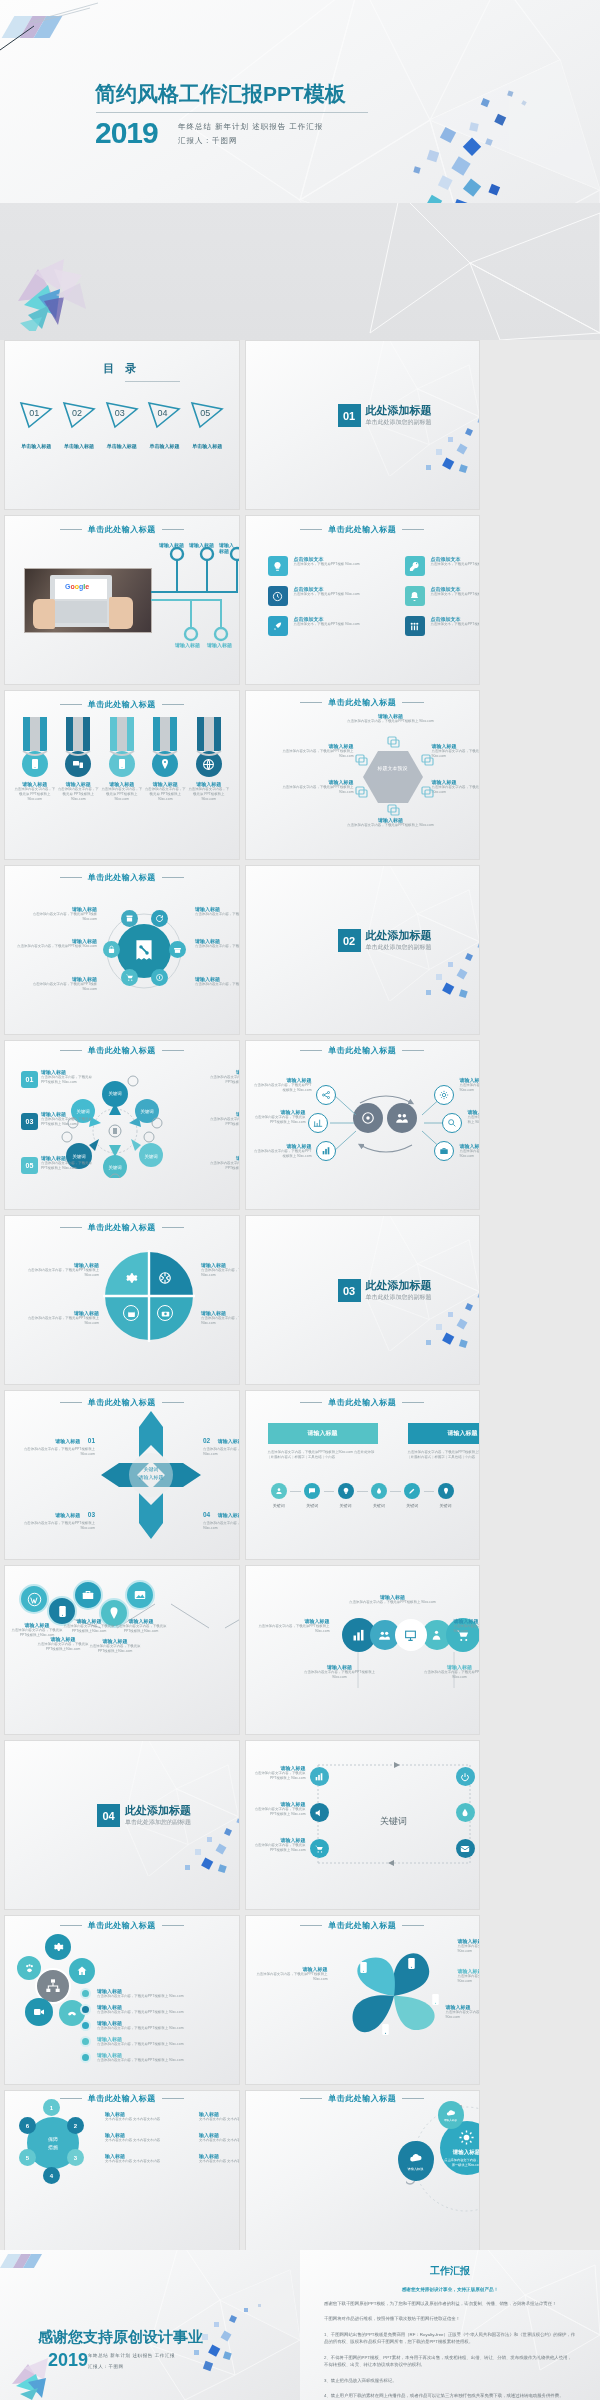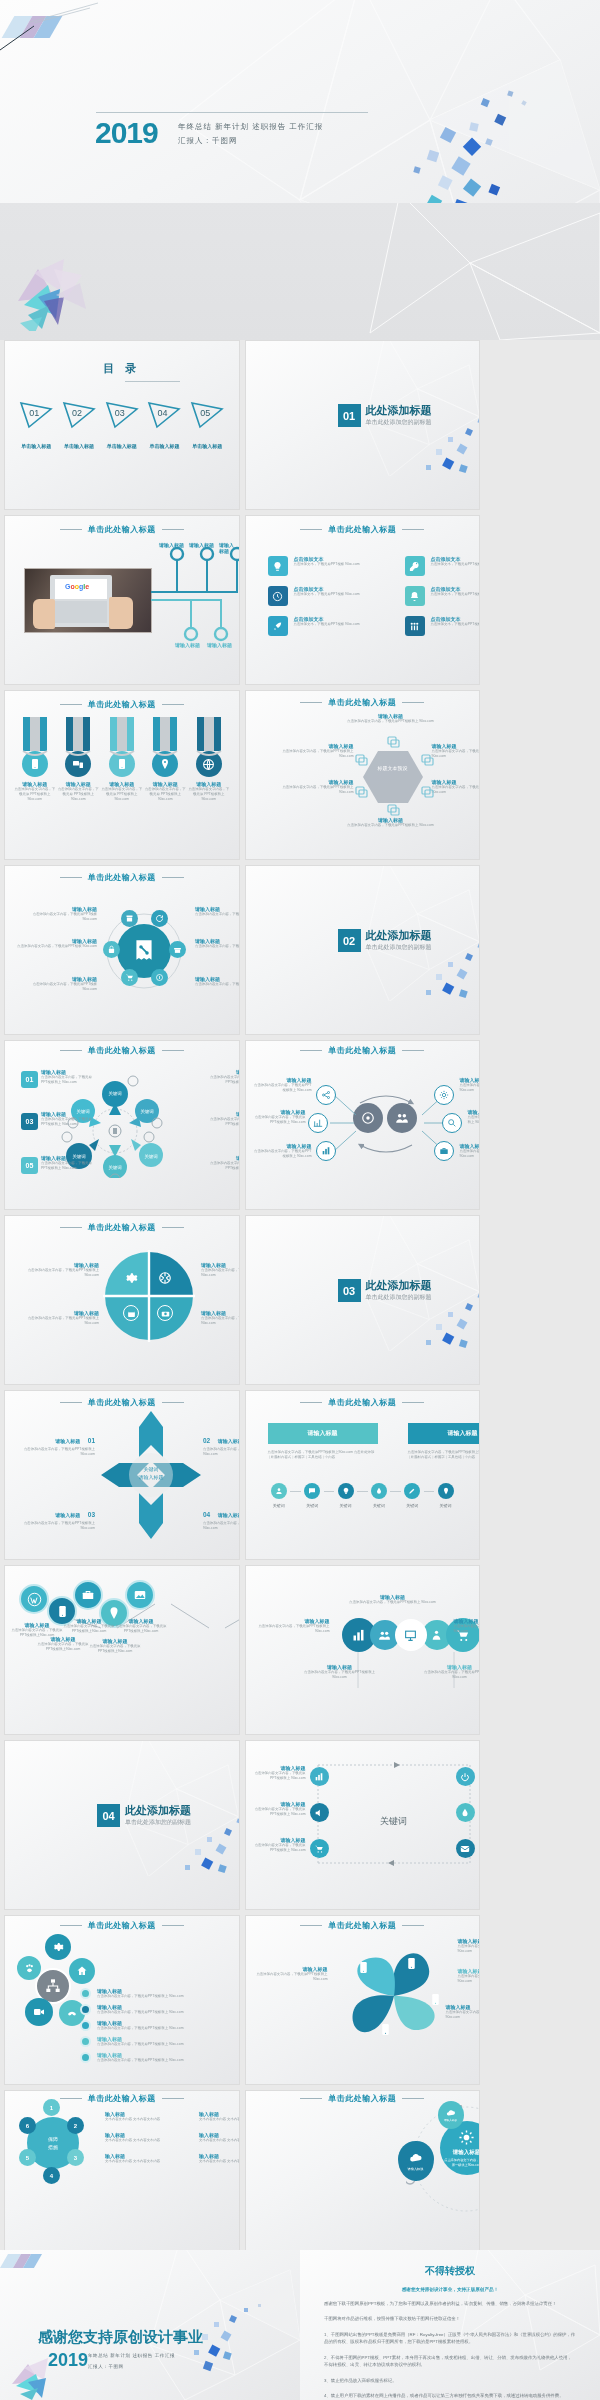--- a/index.html
+++ b/index.html
@@ -106,20 +106,21 @@
     <i style="left:32px;width:16px;background:#9fc6e8;"></i>
   </div>
   <svg style="position:absolute;left:30px;top:2px;" width="70" height="22">
     <line x1="0" y1="20" x2="68" y2="1" stroke="#b7c3cb" stroke-width=".7"></line>
     <line x1="4" y1="21" x2="60" y2="6" stroke="#b7c3cb" stroke-width=".7"></line>
   </svg>
   <svg style="position:absolute;left:0;top:24px;" width="40" height="28">
     <line x1="0" y1="26" x2="34" y2="2" stroke="#2b3a44" stroke-width="1"></line>
   </svg>
 
+  <div class="cover-title">简约风格工作汇报PPT模板</div>
   <div class="cover-rule"></div>
   <div class="cover-year">2019</div>
   <div class="cover-sub1">年终总结  新年计划  述职报告  工作汇报</div>
   <div class="cover-sub2">汇报人：千图网</div>
 
   <svg style="position:absolute;left:370px;top:85px;" width="200" height="135">
     <g>
       <rect x="112" y="14" width="7" height="7" fill="#6f9fd8" transform="rotate(22 115 17)"></rect>
       <rect x="138" y="6" width="5" height="5" fill="#9ab8dd" transform="rotate(18 140 8)"></rect>
       <rect x="152" y="16" width="4" height="4" fill="#c4d4e8" transform="rotate(30 154 18)"></rect>
@@ -1497,21 +1498,21 @@
   </div>
 
   <div class="slide" style="width:300px;height:150px;position:relative;overflow:hidden;">
     <svg class="tri" viewBox="0 0 300 150" preserveAspectRatio="none">
       <g fill="none" stroke="#fff" stroke-width="1">
           <path d="M180 -10 L225 45 L160 90 Z"></path>
           <path d="M225 45 L295 15 L300 85 Z"></path>
           <path d="M225 45 L300 85 L240 120 Z"></path>
         </g>
     </svg>
-    <div class="cp-h">不得转授权</div>
+    <div class="cp-h">工作汇报</div>
     <div class="cp-sub">感谢您支持原创设计事业，支持正版原创产品！</div>
     <div class="cp-p">感谢您下载千图网原创PPT模板，为了您和千图网以及原创作者的利益，请勿复制、传播、销售，否则将承担法律责任！</div>
     <div class="cp-p">千图网将对作品进行维权，按照传播下载次数给千图网行使取证信金！</div>
     <div class="cp-p">1、千图网网站出售的PPT模板是免费商用（RF：Royalty-free）正版受《中华人民共和国著作法》和《世界版权公约》的保护，作品的所有权、版权和作品权归千图网所有，您下载的是PPT模板素材使用权。</div>
     <div class="cp-p">2、不得将千图网的PPT模板、PPT素材，本身用于再次出售，或变相转租、出借、转让、分销、发布或做作为礼物供他人使用，不得转授权、出卖、转让本协议或本协议中的权利。</div>
     <div class="cp-p">3、禁止把作品放入商标或服务标记。</div>
     <div class="cp-p">4、禁止用户用下载的素材在网上传播作品，或者作品可以让第三方单独打包或共享免费下载，或通过转转电动服务供件费。</div>
   </div>
 </div>
 

